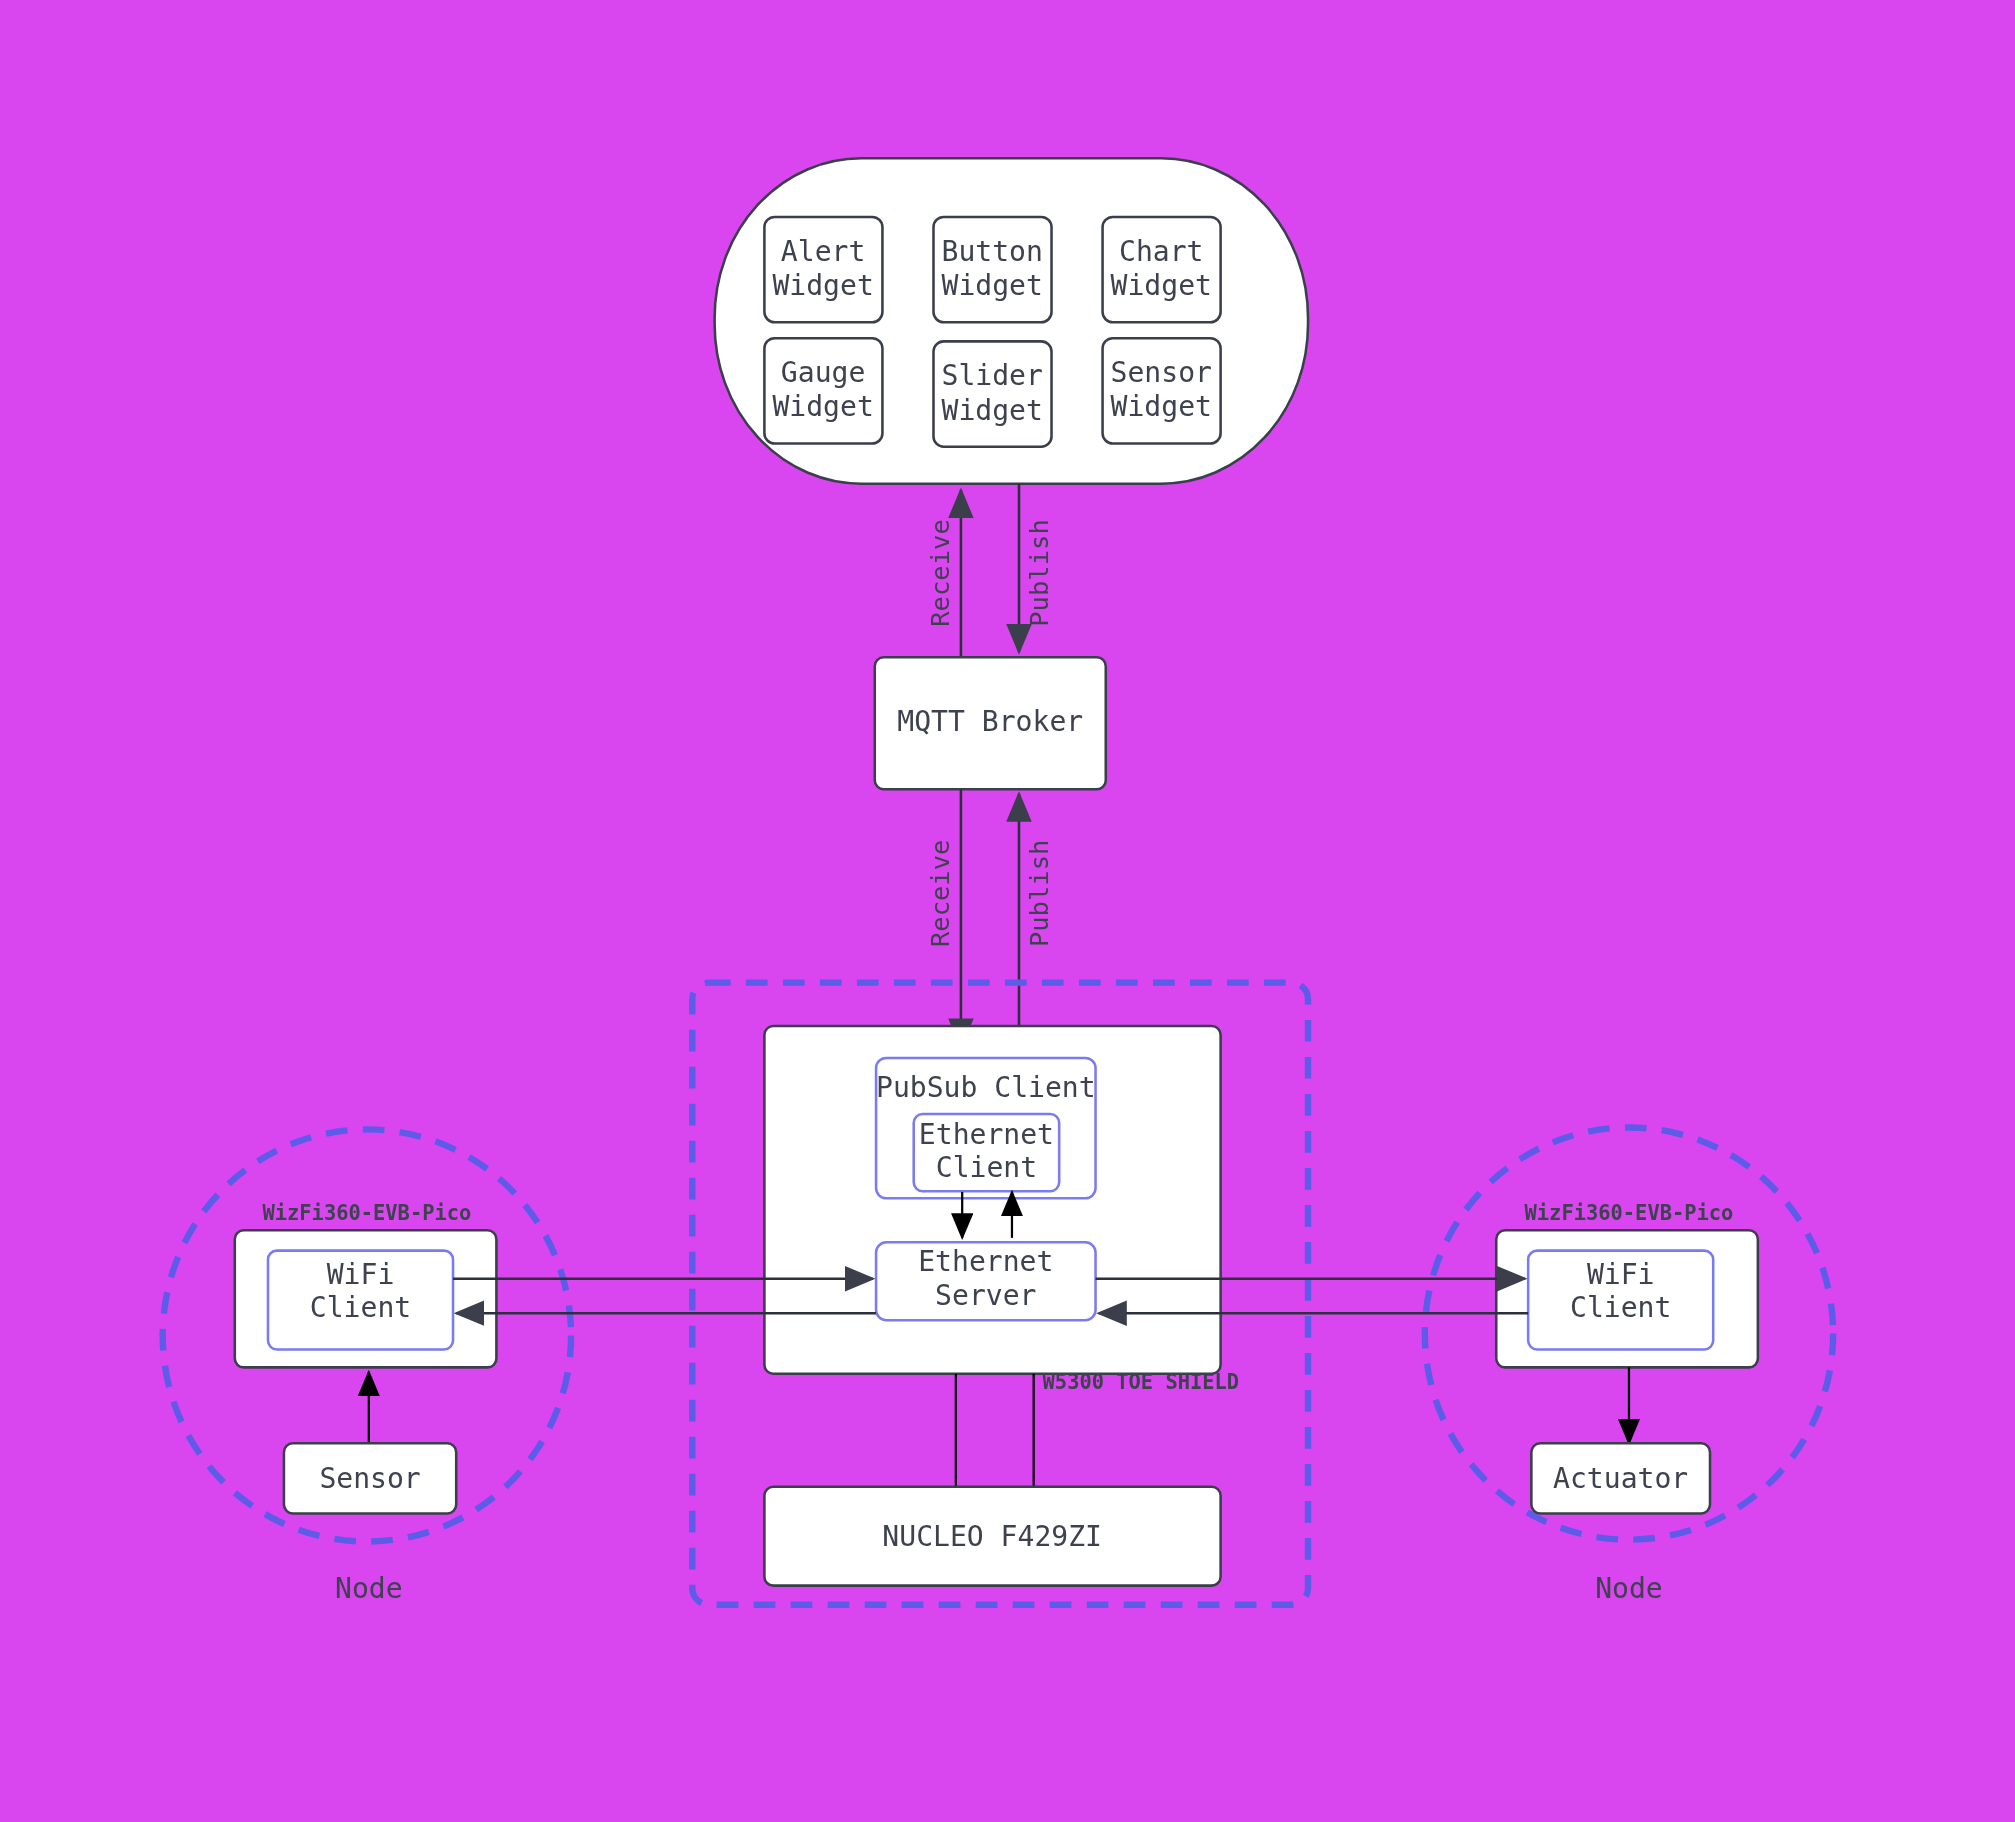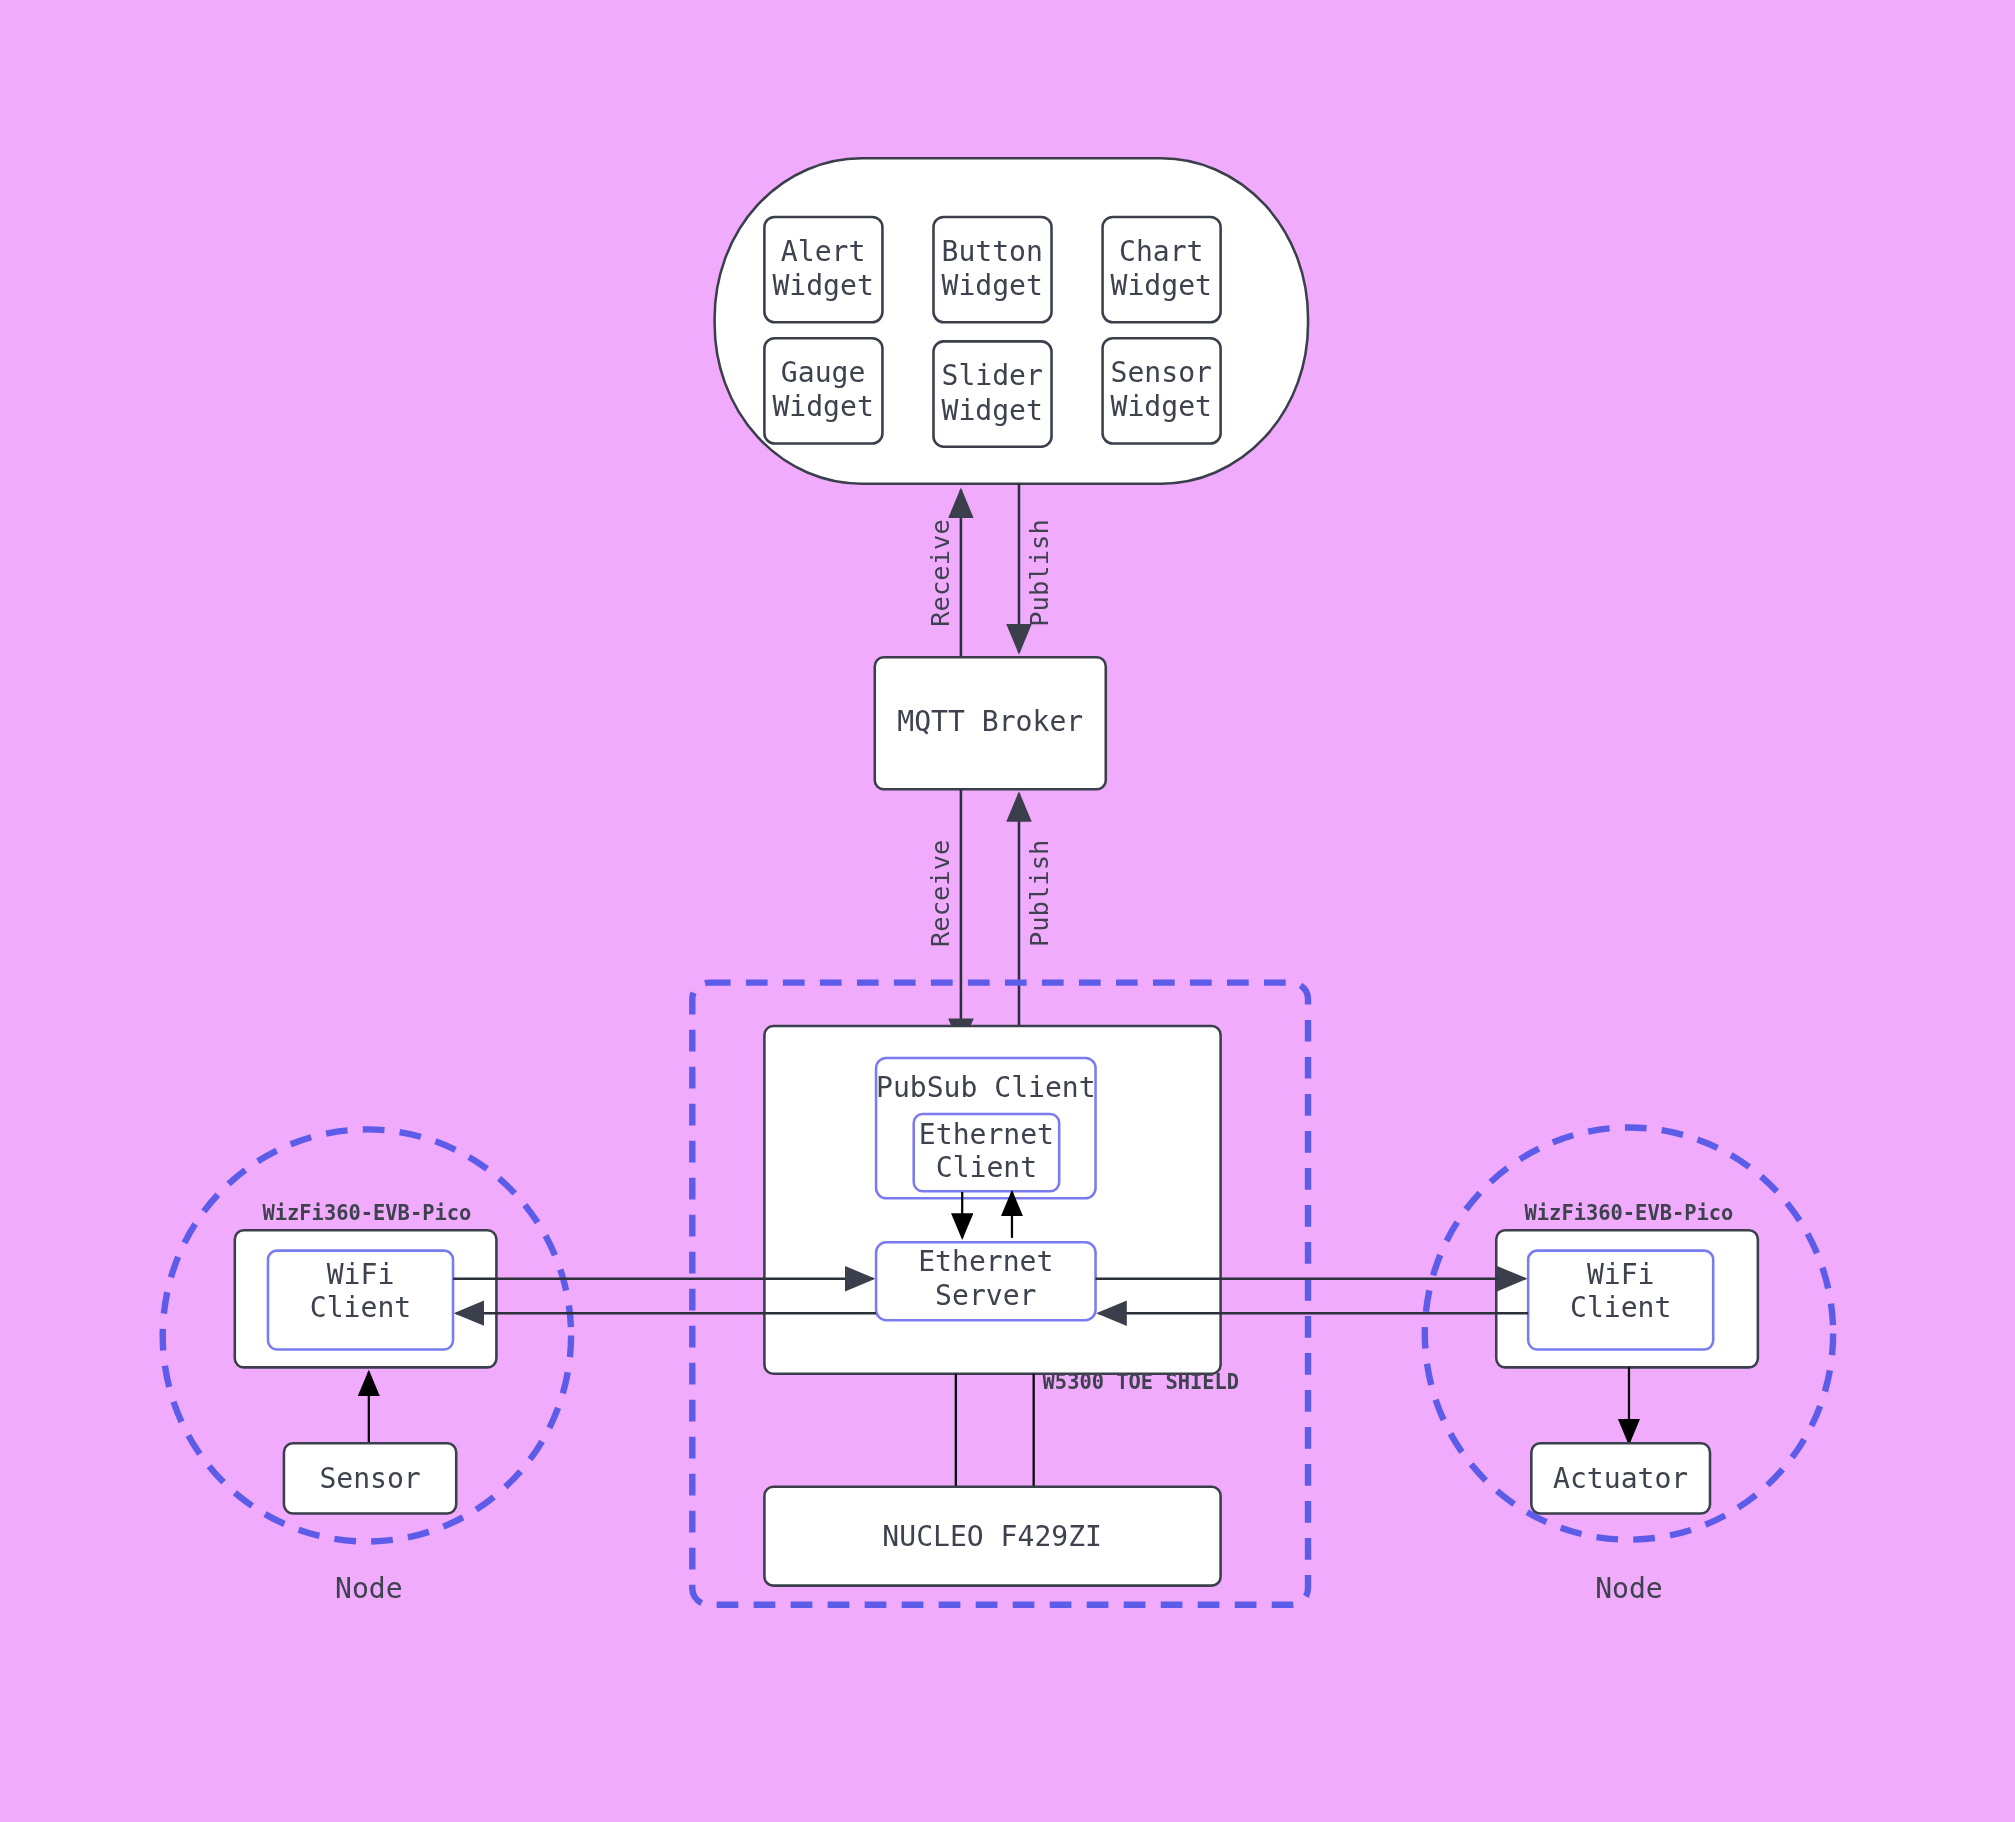--- a/index.html
+++ b/index.html
@@ -10,21 +10,21 @@
   body {
     width: 2015px;
     height: 1823px;
     overflow: hidden;
     font-family: "DejaVu Sans Mono", "Liberation Mono", monospace;
   }
   #diagram-root {
     position: relative;
     width: 2015px;
     height: 1823px;
-    background: #f0abfc;
+    background: #d946ef;
   }
   svg#diagram {
     display: block;
     width: 2015px;
     height: 1823px;
   }
   .node-box {
     fill: #ffffff;
     stroke: #3a3f4b;
     stroke-width: 4;

